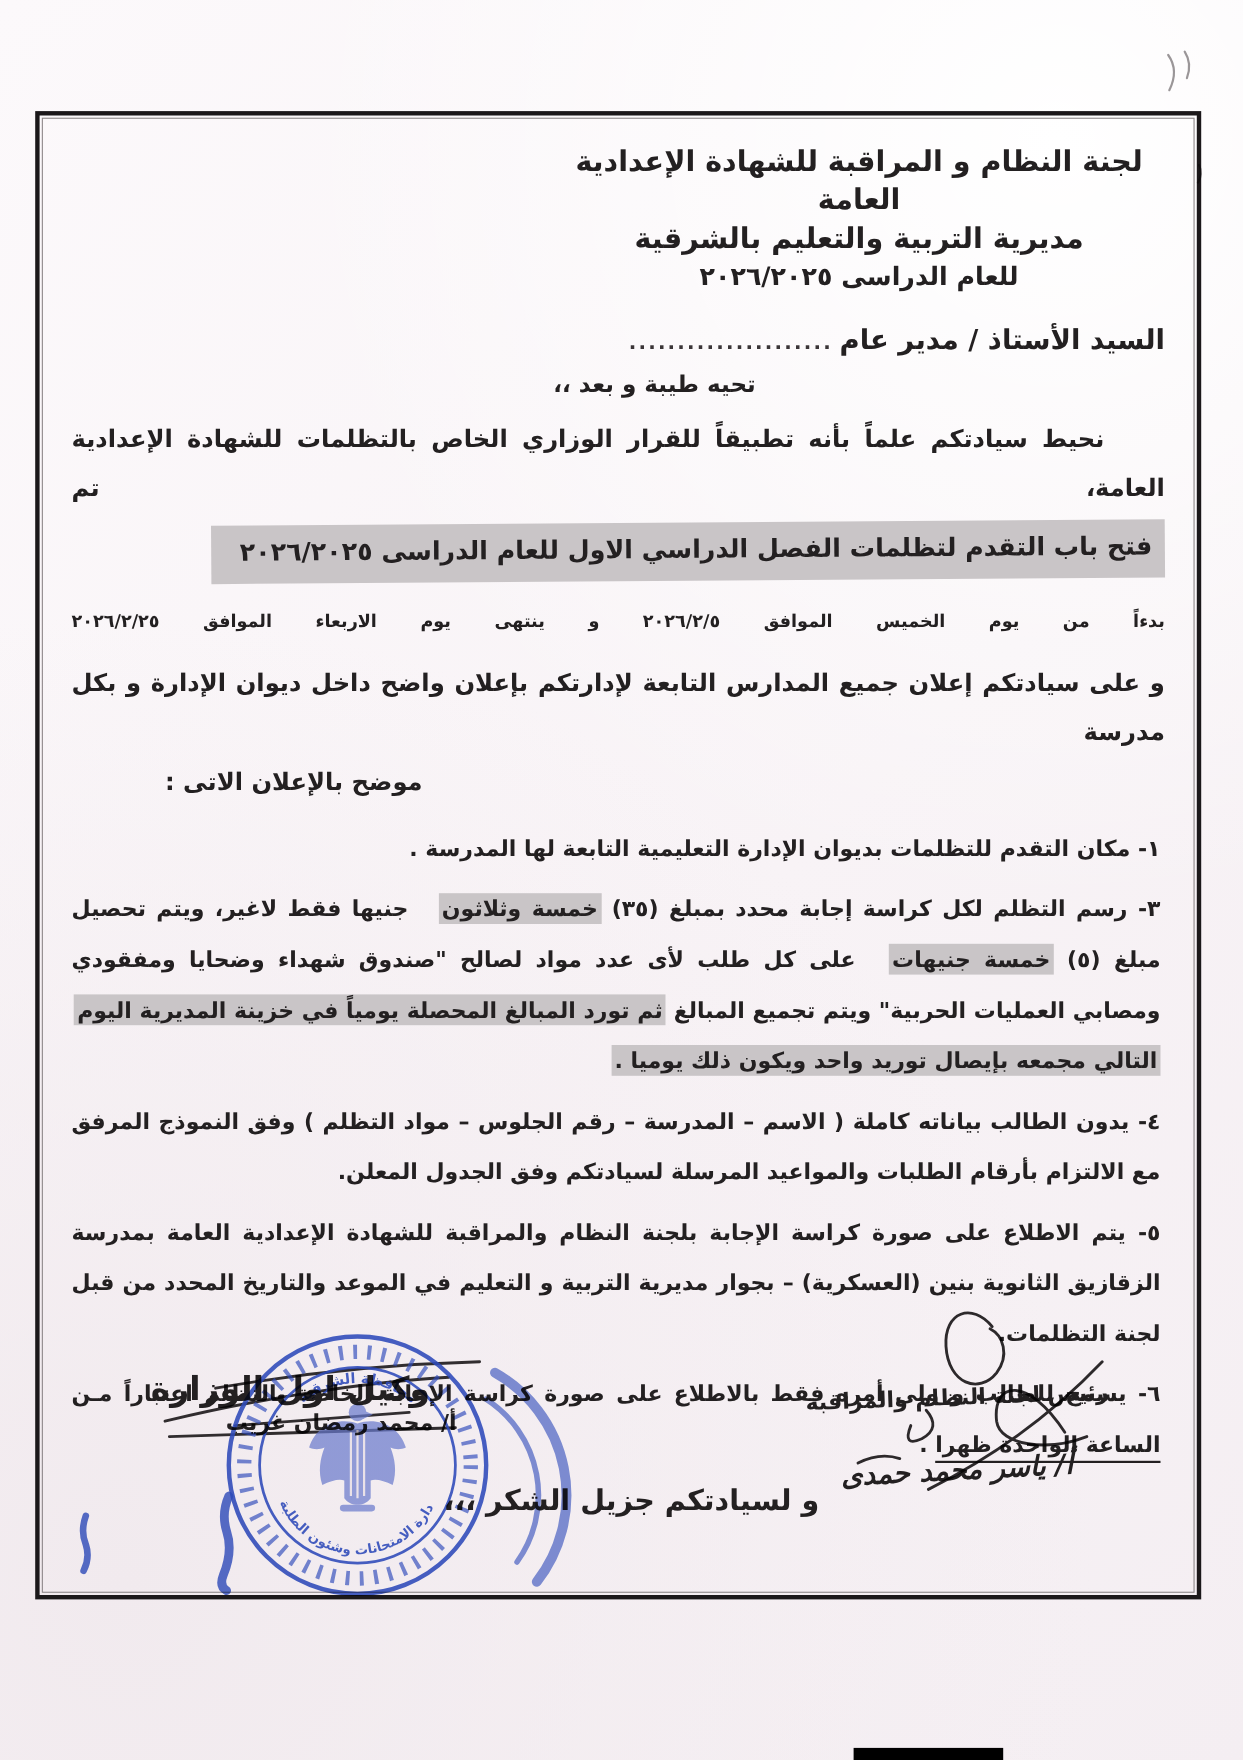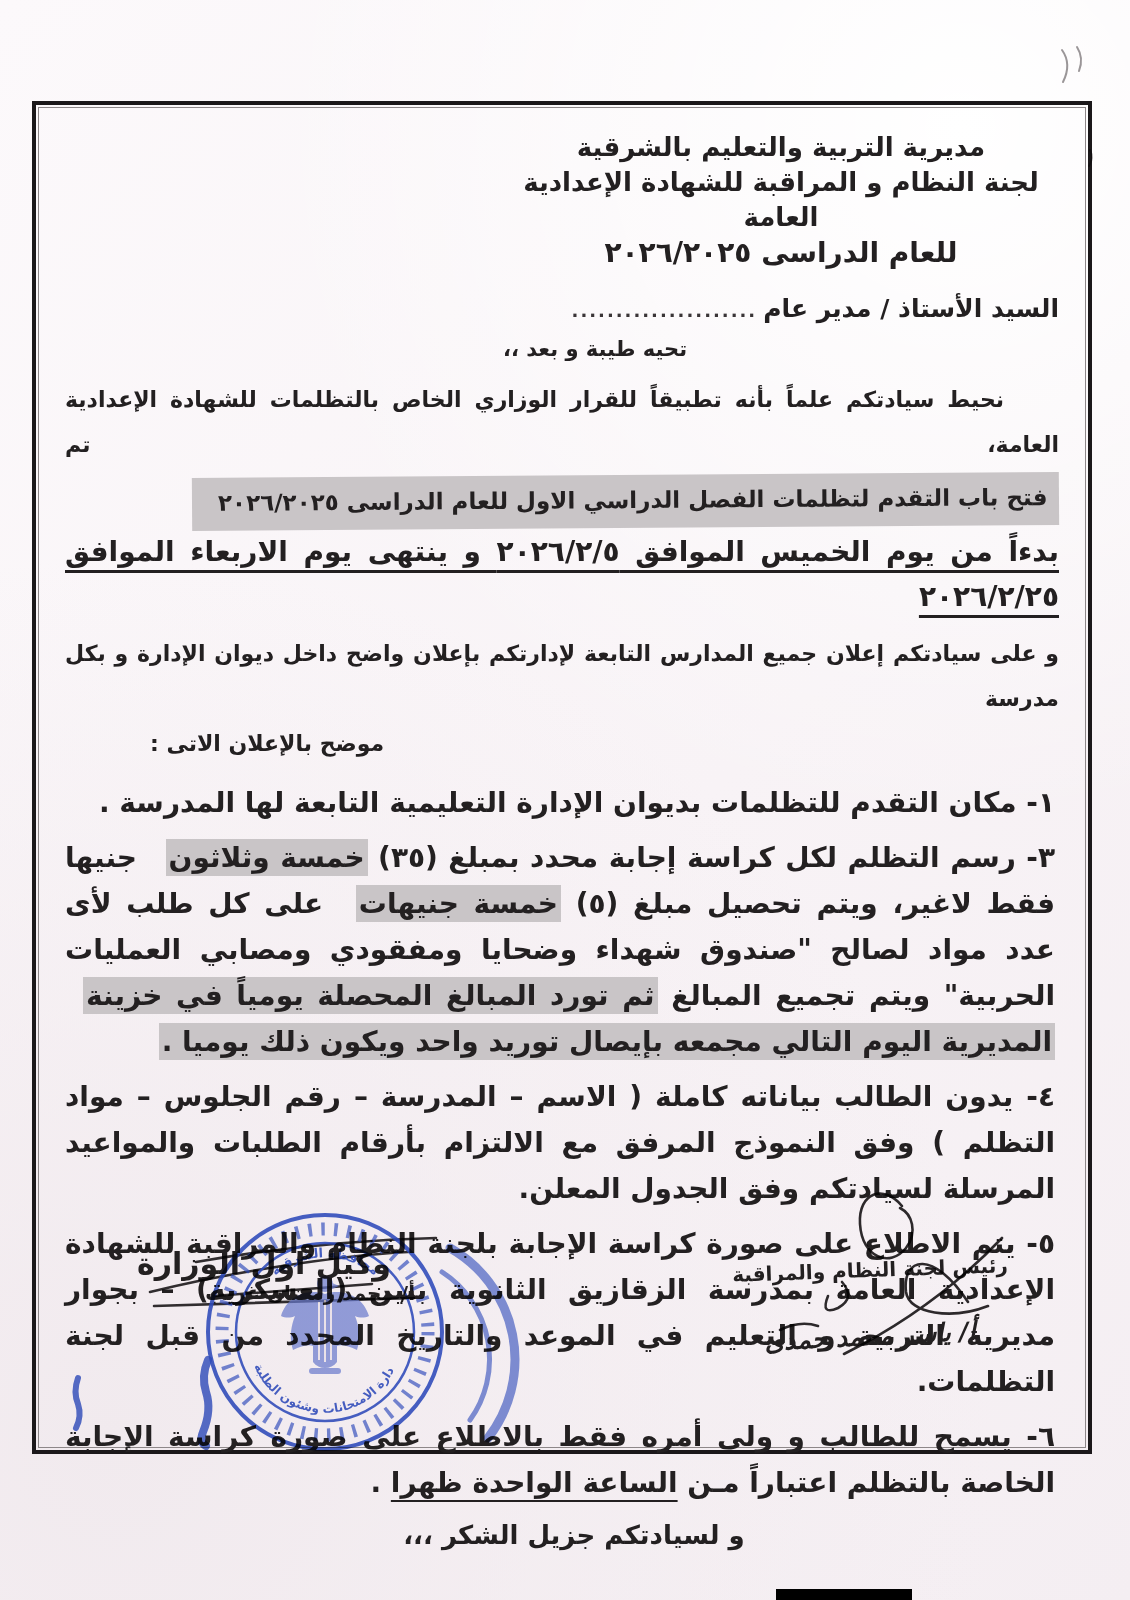--- a/index.html
+++ b/index.html
@@ -10,40 +10,40 @@
       radial-gradient(circle at 10% 90%, #f1eaee 0%, rgba(241,234,238,0) 50%),
       linear-gradient(135deg,#fcf9fb 0%,#f8f3f6 55%,#f4eef2 100%);
     font-family:"DejaVu Sans",sans-serif;color:#232021;direction:rtl;
   }
   .frame{position:absolute;top:101px;right:38px;width:1052px;height:1345px;border:4px solid #1b181a;}
   .frame-inner{position:absolute;inset:2px;border:1px solid #8d8789;}
   .content{position:absolute;inset:0;padding:10px 26px 0 26px;}
 
   .hdr{width:540px;margin:12px 8px 0 auto;text-align:center;font-weight:bold;}
   .hdr-l{font-size:26px;line-height:35px;}
-  .hdr-l3{font-size:28px;line-height:35px;}
+  .hdr-l3{font-size:23px;line-height:35px;}
 
   .addr{display:flex;align-items:baseline;margin:24px 0 0 0;padding-left:185px;font-weight:bold;}
   .addr-right{font-size:25px;white-space:nowrap;}
   .addr-dots{flex:0 1 auto;font-size:18px;letter-spacing:2px;color:#3a3537;overflow:hidden;white-space:nowrap;padding:0 6px;}
   .addr-left{font-size:26px;white-space:nowrap;}
 
   .greeting{width:fit-content;margin:14px auto 0;position:relative;left:33px;font-size:21px;font-weight:bold;}
 
   .para{font-size:22px;font-weight:600;line-height:45px;}
   .intro{margin-top:16px;}
   .intro-open{text-align:justify;text-align-last:justify;text-indent:55px;}
   .hl-line{display:inline-block;background:#c9c5c7;font-weight:bold;font-size:23px;padding:3px 12px 5px 26px;margin-top:8px;transform:rotate(-0.4deg);}
-  .dates{display:block;margin-top:1px;font-size:28px;font-weight:bold;text-align:justify;text-align-last:justify;
-         text-decoration:underline;text-underline-offset:9px;text-decoration-thickness:2.5px;}
+  .dates{display:block;margin-top:14px;font-size:16px;font-weight:bold;text-align:justify;text-align-last:justify;
+         text-underline-offset:9px;text-decoration-thickness:2.5px;}
   .inst1{margin-top:12px;text-align:justify;text-align-last:justify;}
   .inst2{text-align:center;padding-left:85px;text-align-last:left;}
 
   .list{margin-top:14px;}
-  .item{margin-bottom:9px;font-size:28px;font-weight:600;line-height:46px;text-align:justify;padding-right:4px;}
+  .item{margin-bottom:9px;font-size:20px;font-weight:600;line-height:46px;text-align:justify;padding-right:4px;}
   .hl{background:#c9c5c7;padding:2px 3px;-webkit-box-decoration-break:clone;box-decoration-break:clone;margin-left:18px;}
   .ul{text-decoration:underline;text-underline-offset:8px;text-decoration-thickness:2px;}
 
   .closing{margin-top:14px;text-align:center;position:relative;left:12px;font-size:26px;font-weight:bold;}
 
   .sig-area{position:absolute;left:20px;right:20px;bottom:6px;height:225px;}
   .sig-right{position:absolute;right:45px;top:42px;width:300px;text-align:center;}
   .sig-right-title{font-size:20px;font-weight:bold;transform:rotate(-2deg);}
   .sig-right-name{margin-top:40px;font-size:25px;font-weight:bold;font-style:italic;transform:rotate(-3deg);}
   .sig-left{position:absolute;left:40px;top:30px;width:330px;text-align:center;}
@@ -56,22 +56,22 @@
 </head>
 <body>
 
 <div class="page">
 
   <div class="frame">
     <div class="frame-inner">
       <div class="content">
 
         <div class="hdr">
+          <div class="hdr-l">لجنة النظام و المراقبة للشهادة الإعدادية العامة</div>
           <div class="hdr-l">مديرية التربية والتعليم بالشرقية</div>
-          <div class="hdr-l">لجنة النظام و المراقبة للشهادة الإعدادية العامة</div>
           <div class="hdr-l3">للعام الدراسى ٢٠٢٦/٢٠٢٥</div>
         </div>
 
         <div class="addr">
           <span class="addr-right">السيد الأستاذ / مدير عام</span>
           <span class="addr-dots">.....................</span>
         </div>
 
         <div class="greeting">تحيه طيبة و بعد ،،</div>
 

